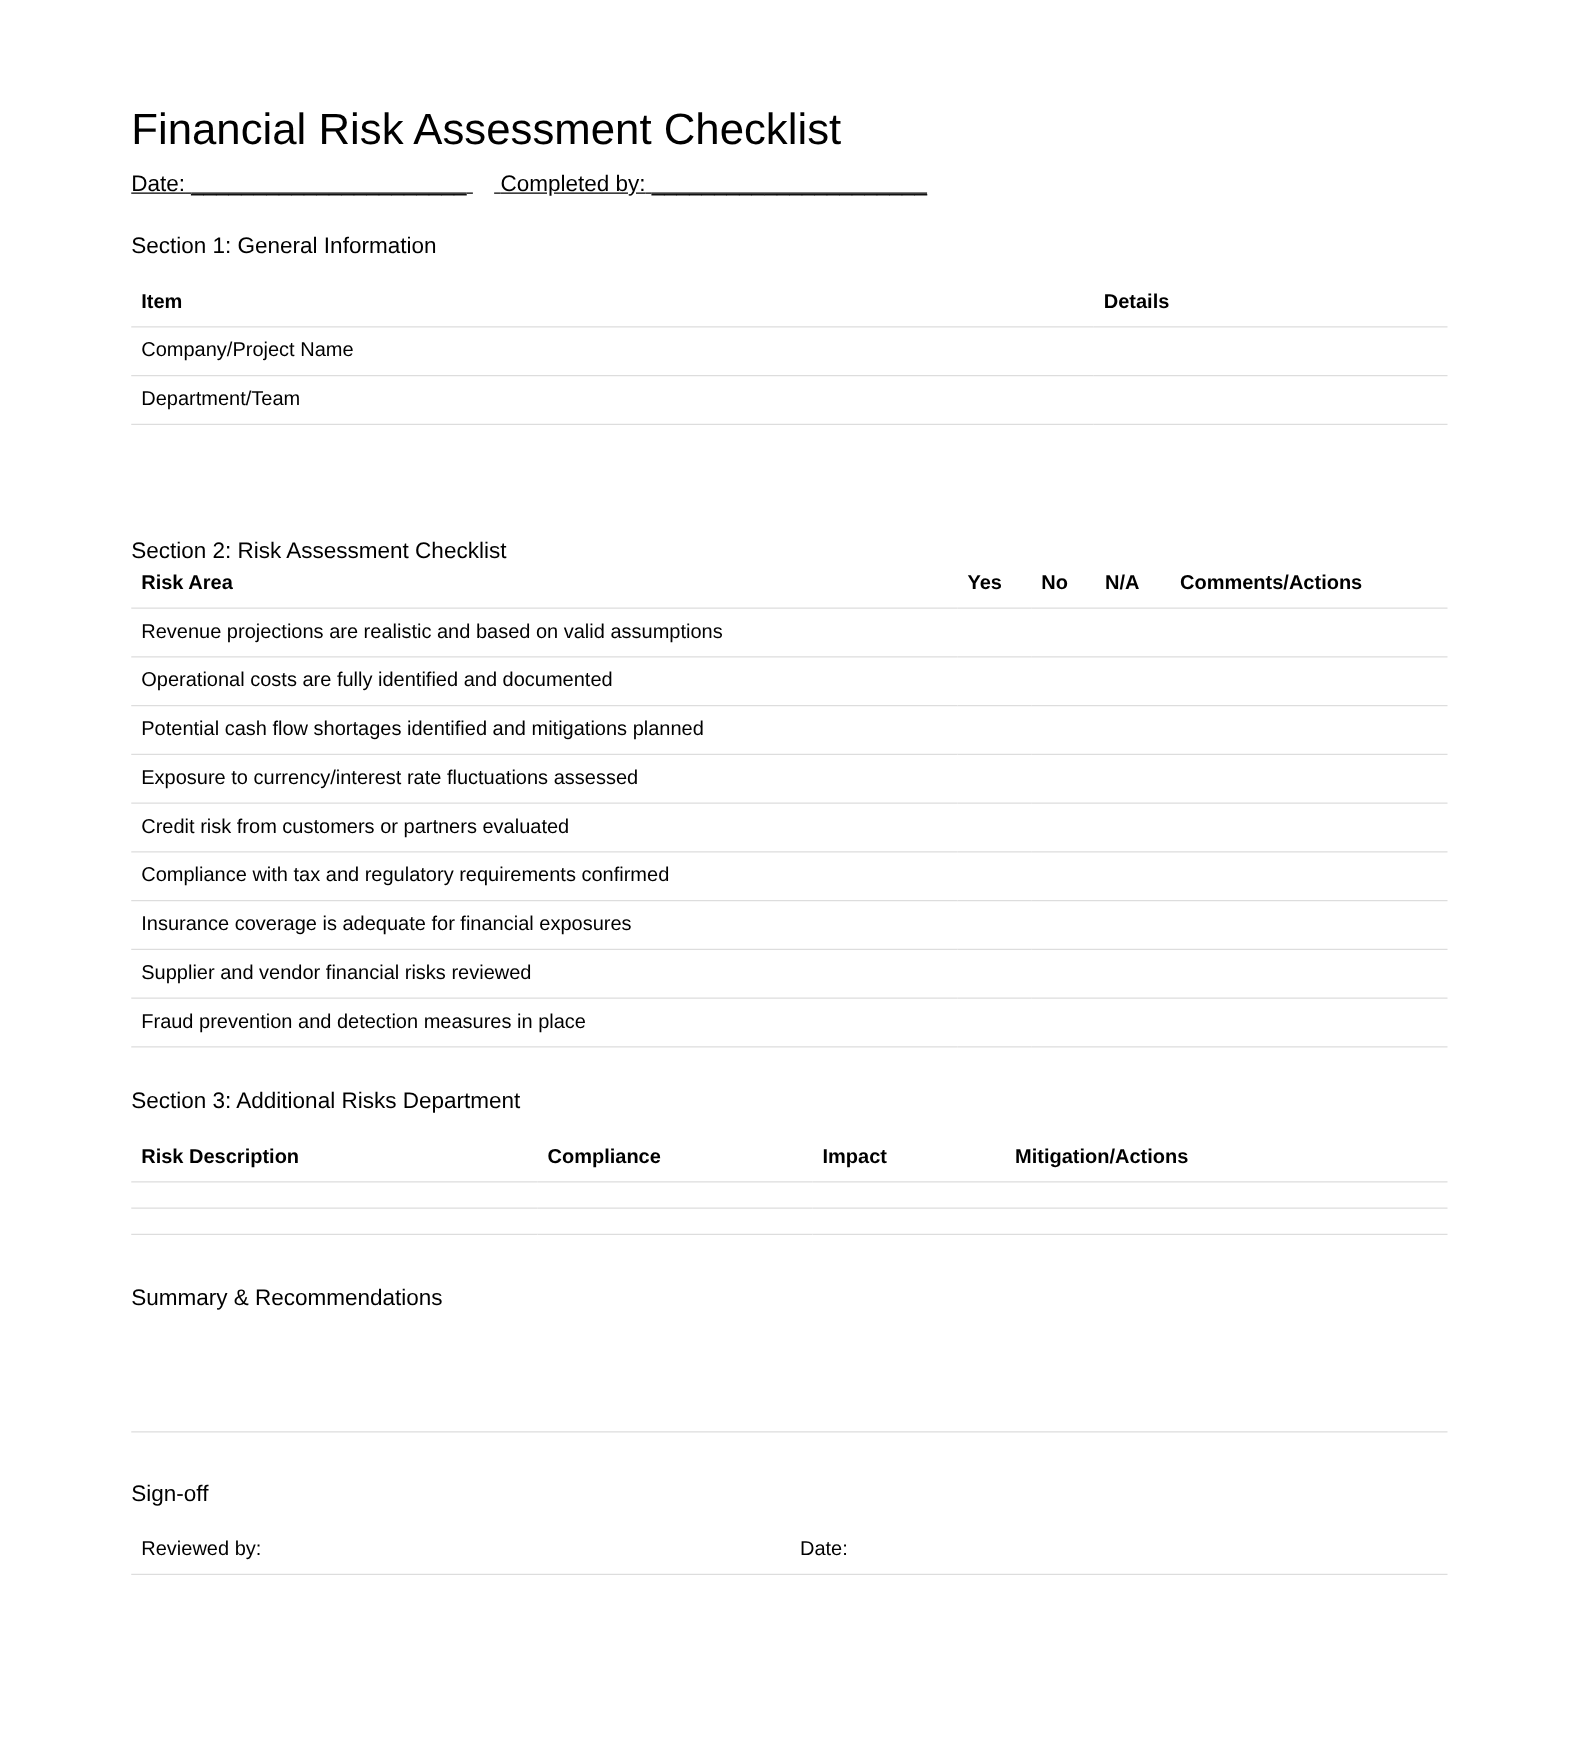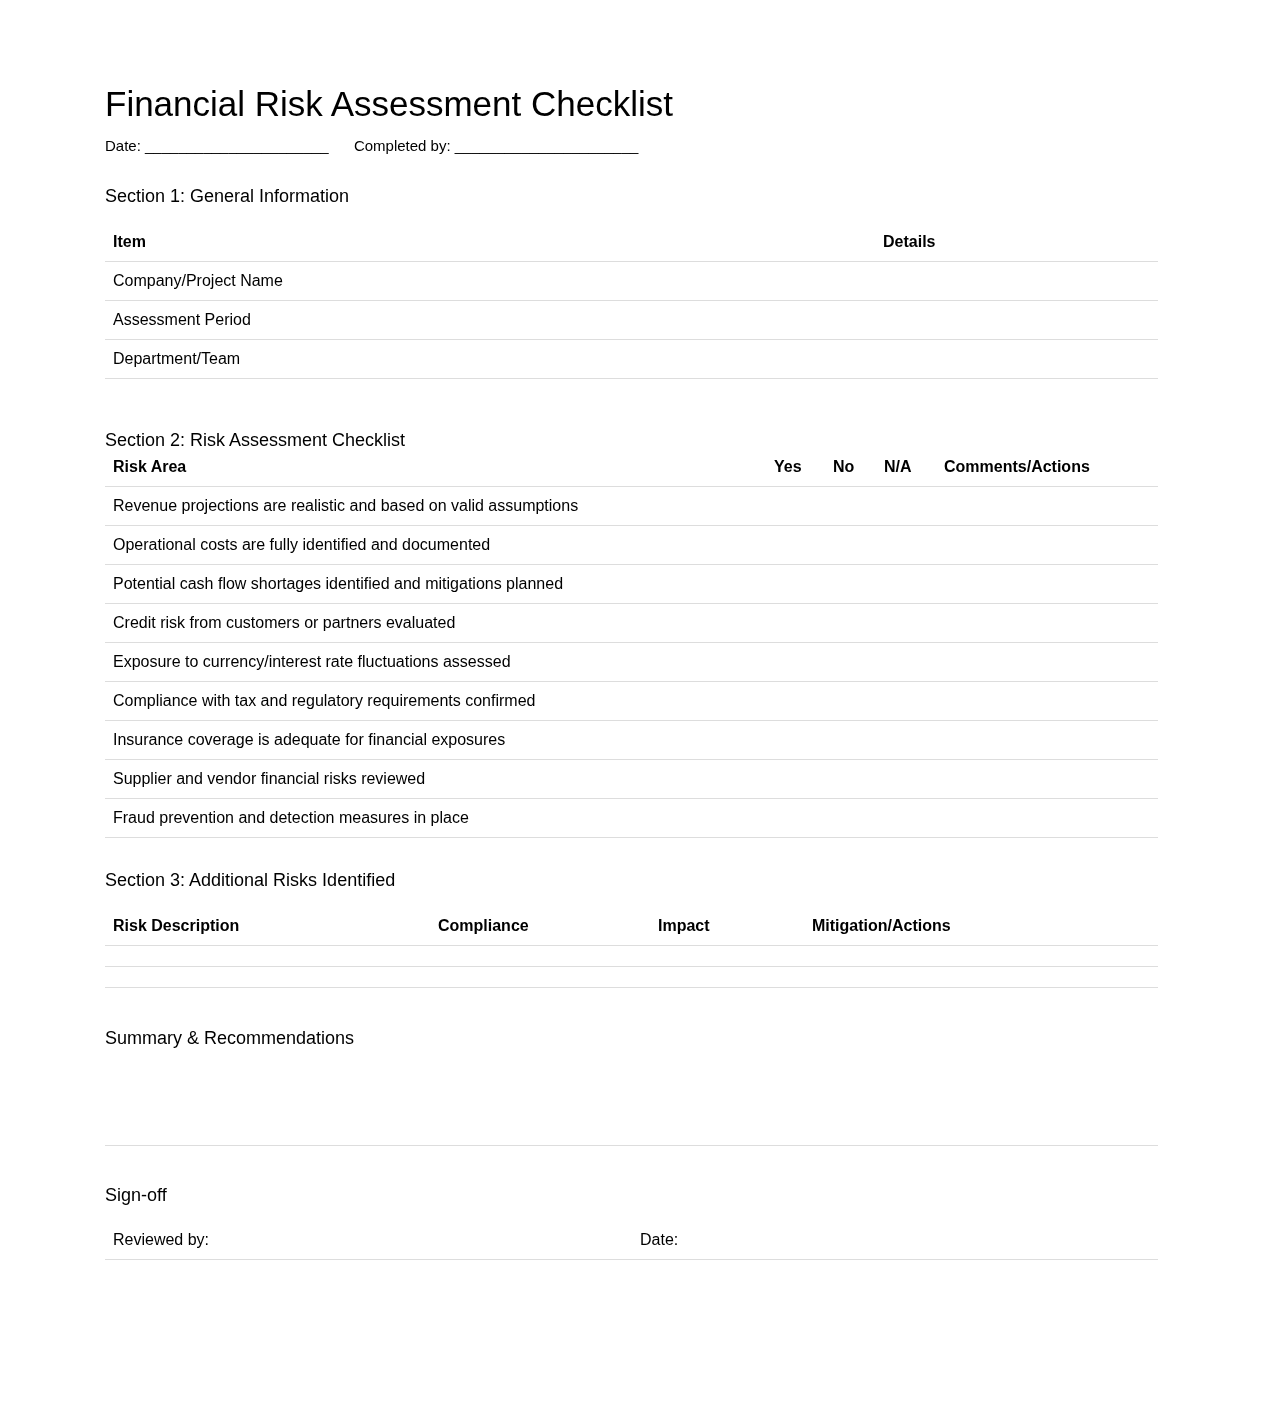--- a/index.html
+++ b/index.html
@@ -8,21 +8,21 @@
     font-family: "Liberation Sans", sans-serif;
     color: #000;
     position: relative;
   }
   .page { position: absolute; left: 105px; top: 0; width: 1053px; }
   h1 {
     font-weight: normal; font-size: 35px; margin: 0;
     position: absolute; top: 84px; left: 0; white-space: nowrap;
   }
   .meta {
-    position: absolute; top: 137px; left: 0; font-size: 15px; white-space: nowrap;
+    position: absolute; top: 137px; left: 0; font-size: 18px; white-space: nowrap; text-decoration: underline;
   }
   .meta .gap { display: inline-block; width: 17px; }
   .section-title {
     position: absolute; left: 0; font-size: 18px; font-weight: normal; margin: 0; white-space: nowrap;
   }
   table {
     position: absolute; left: 0; width: 1053px;
     border-collapse: collapse; table-layout: fixed;
     font-size: 16px;
   }
@@ -64,24 +64,20 @@
         <th>Item</th>
         <th>Details</th>
       </tr>
     </thead>
     <tbody>
       <tr>
         <td>Company/Project Name</td>
         <td></td>
       </tr>
       <tr>
-        <td>Assessment Period</td>
-        <td></td>
-      </tr>
-      <tr>
         <td>Department/Team</td>
         <td></td>
       </tr>
     </tbody>
   </table>
 
   <h2 class="section-title" style="top:411px;margin-top:19px;">Section 2: Risk Assessment Checklist</h2>
   <table style="top:448px;">
     <colgroup>
       <col style="width:661px">
@@ -115,34 +111,34 @@
           <td></td>
       </tr>
       <tr>
         <td>Potential cash flow shortages identified and mitigations planned</td>
         <td></td>
           <td></td>
           <td></td>
           <td></td>
       </tr>
       <tr>
+        <td>Exposure to currency/interest rate fluctuations assessed</td>
+        <td></td>
+          <td></td>
+          <td></td>
+          <td></td>
+      </tr>
+      <tr>
         <td>Credit risk from customers or partners evaluated</td>
         <td></td>
           <td></td>
           <td></td>
           <td></td>
       </tr>
       <tr>
-        <td>Exposure to currency/interest rate fluctuations assessed</td>
-        <td></td>
-          <td></td>
-          <td></td>
-          <td></td>
-      </tr>
-      <tr>
         <td>Compliance with tax and regulatory requirements confirmed</td>
         <td></td>
           <td></td>
           <td></td>
           <td></td>
       </tr>
       <tr>
         <td>Insurance coverage is adequate for financial exposures</td>
         <td></td>
           <td></td>
@@ -159,21 +155,21 @@
       <tr>
         <td>Fraud prevention and detection measures in place</td>
         <td></td>
           <td></td>
           <td></td>
           <td></td>
       </tr>
     </tbody>
   </table>
 
-  <h2 class="section-title" style="top:870px;">Section 3: Additional Risks Identified</h2>
+  <h2 class="section-title" style="top:870px;">Section 3: Additional Risks Department</h2>
   <table class="s3" style="top:907px;">
     <colgroup>
       <col style="width:325px">
         <col style="width:220px">
         <col style="width:154px">
         <col style="width:354px">
     </colgroup>
     <thead>
       <tr>
         <th>Risk Description</th>

